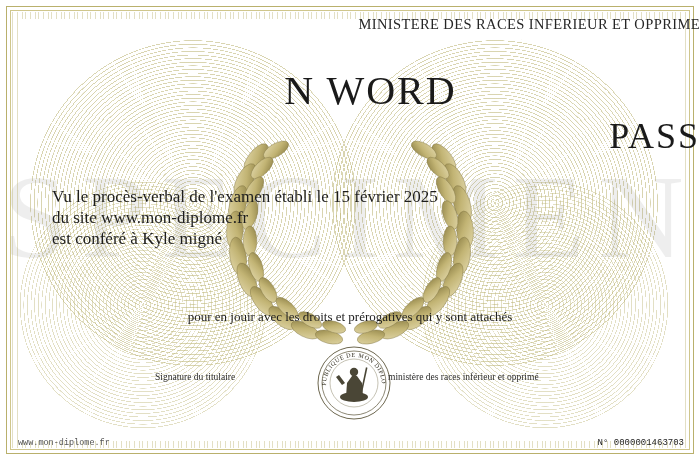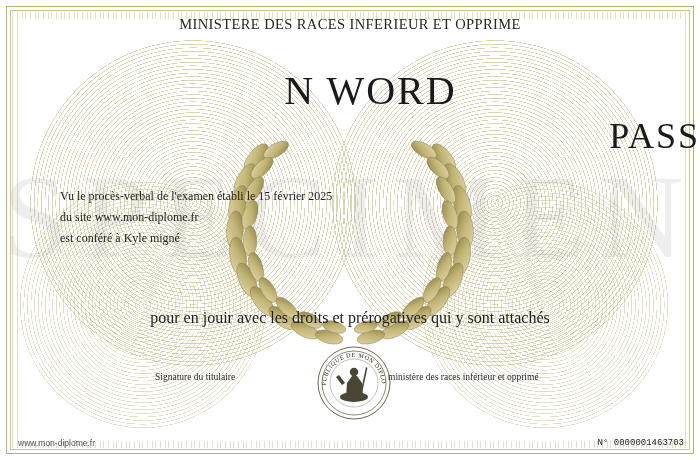--- a/index.html
+++ b/index.html
@@ -111,21 +111,21 @@
     width: 280px;
     height: 250px;
     pointer-events: none;
   }
 
   
   .ministry {
     position: absolute;
     top: 16px;
     left: 0; right: 0;
-    text-align: center;
+    text-align: right;
     font-size: 14.5px;
     letter-spacing: .4px;
     color: #262626;
     font-variant: small-caps;
     font-family: "Liberation Serif", serif;
   }
 
   .title-block {
     position: absolute;
     top: 70px;
@@ -142,35 +142,35 @@
   .title-line2 {
     font-size: 36px;
     letter-spacing: 2px;
     line-height: 1.15;
     margin-top: 4px;
     text-align: right;
   }
 
   .body-block {
     position: absolute;
-    left: 60px;
+    left: 52px;
     top: 186px;
     width: 530px;
     color: #1d1d1d;
-    font-size: 12px;
+    font-size: 17px;
     line-height: 21px;
   }
   .body-block .line { white-space: nowrap; }
 
   .granted {
     position: absolute;
     left: 0; right: 0;
     top: 309px;
     text-align: center;
-    font-size: 16px;
+    font-size: 13px;
     color: #1d1d1d;
   }
 
   
   .seal {
     position: absolute;
     left: 316px;
     top: 345px;
     width: 76px;
     height: 76px;
@@ -190,21 +190,21 @@
     font-size: 9.5px;
     color: #2a2a2a;
   }
 
   .footer-left {
     position: absolute;
     left: 18px;
     bottom: 12px;
     font-size: 8.5px;
     color: #555;
-    font-family: Liberation Sans, sans-serif;
+    font-family: Liberation Mono, monospace;
   }
   .footer-right {
     position: absolute;
     right: 16px;
     bottom: 12px;
     font-size: 9px;
     color: #1d1d1d;
     font-family: Liberation Mono, monospace;
   }
 </style>

